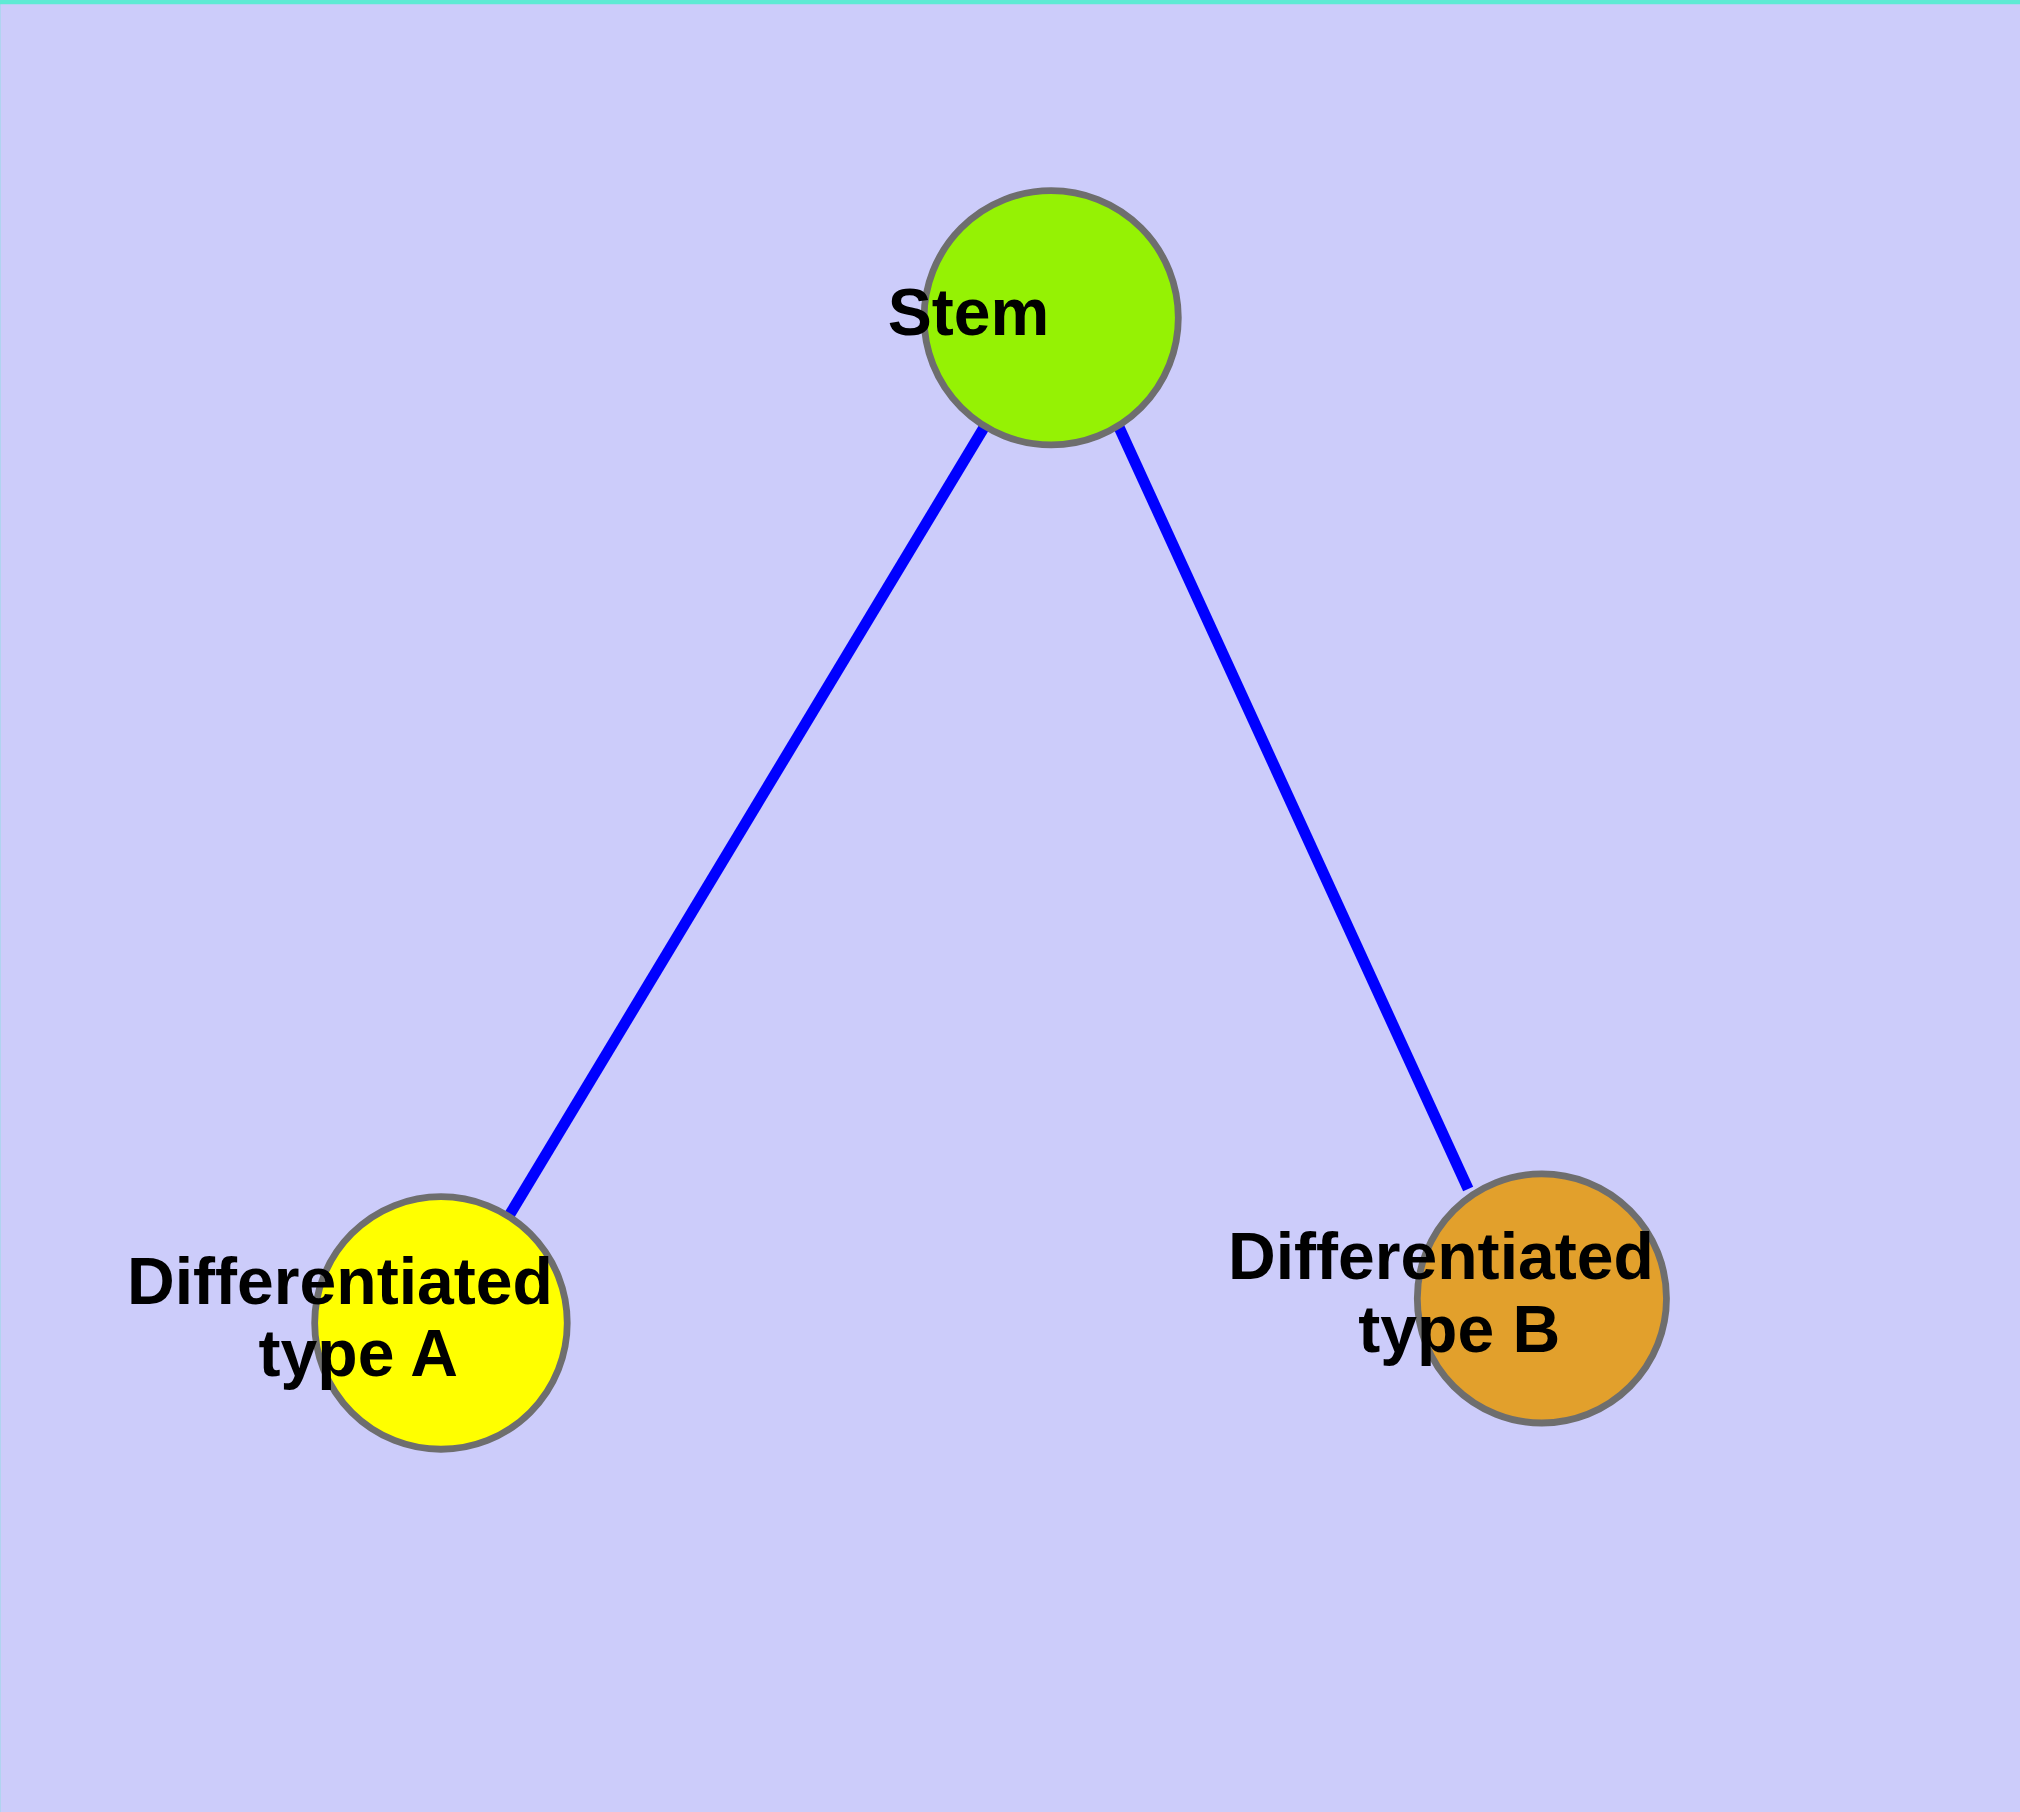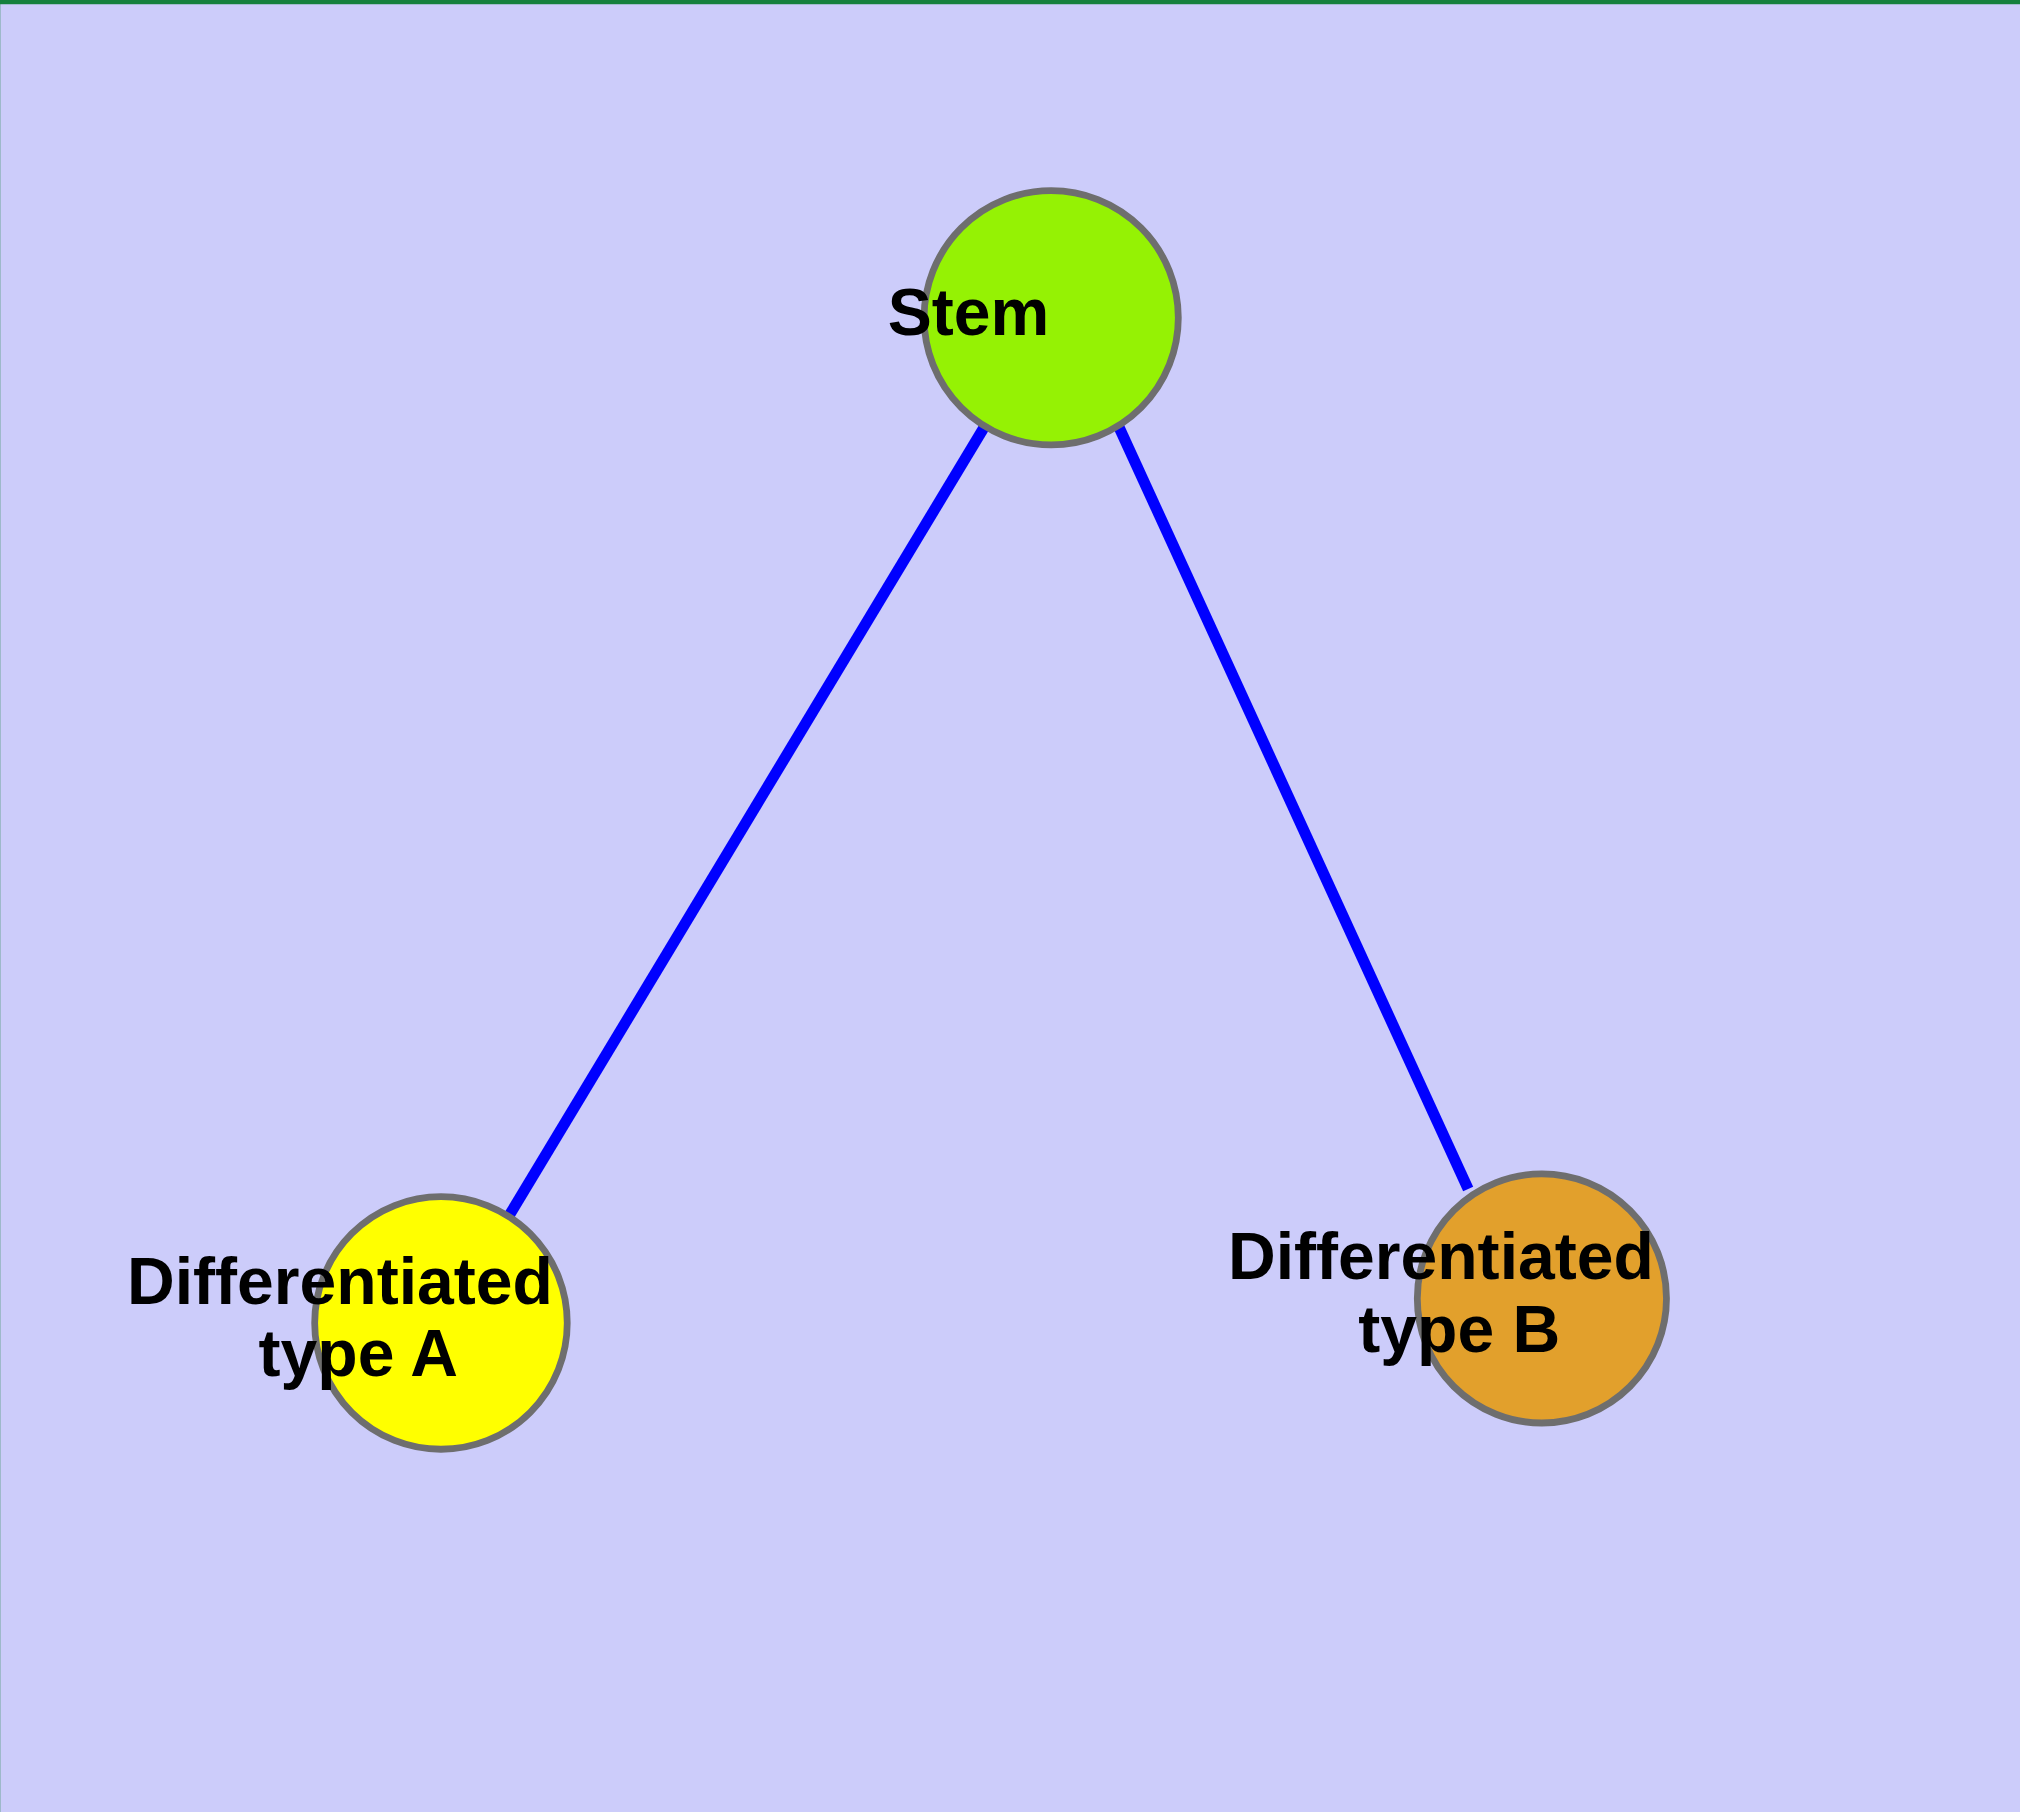--- a/index.html
+++ b/index.html
@@ -33,21 +33,21 @@
     font-weight: bold;
     fill: #000000;
     text-anchor: middle;
     dominant-baseline: middle;
     white-space: pre;
   }
 </style>
 </head>
 <body style="background: rgb(255, 255, 255);">
 
-<div id="graph-canvas" style="width: 2021px; height: 1812px; background: #15803d;">
+<div id="graph-canvas" style="width: 2021px; height: 1812px; background: #5eead4;">
   <svg id="graph-svg" viewBox="0 0 2384 2138" xmlns="http://www.w3.org/2000/svg" style="width: 2021px; height: 1812px;">
 
     <rect id="bg-rect" x="0" y="5" width="2384" height="2133" fill="#ccccfa"></rect>
 
     <g id="edge-layer">
       <line class="graph-edge" x1="1161" y1="504" x2="600" y2="1435" stroke="#0000ff" stroke-width="13" stroke-linecap="butt"></line>
       <line class="graph-edge" x1="1320" y1="504" x2="1732" y2="1403" stroke="#0000ff" stroke-width="13" stroke-linecap="butt"></line>
     </g>
 
     <g id="node-layer">

